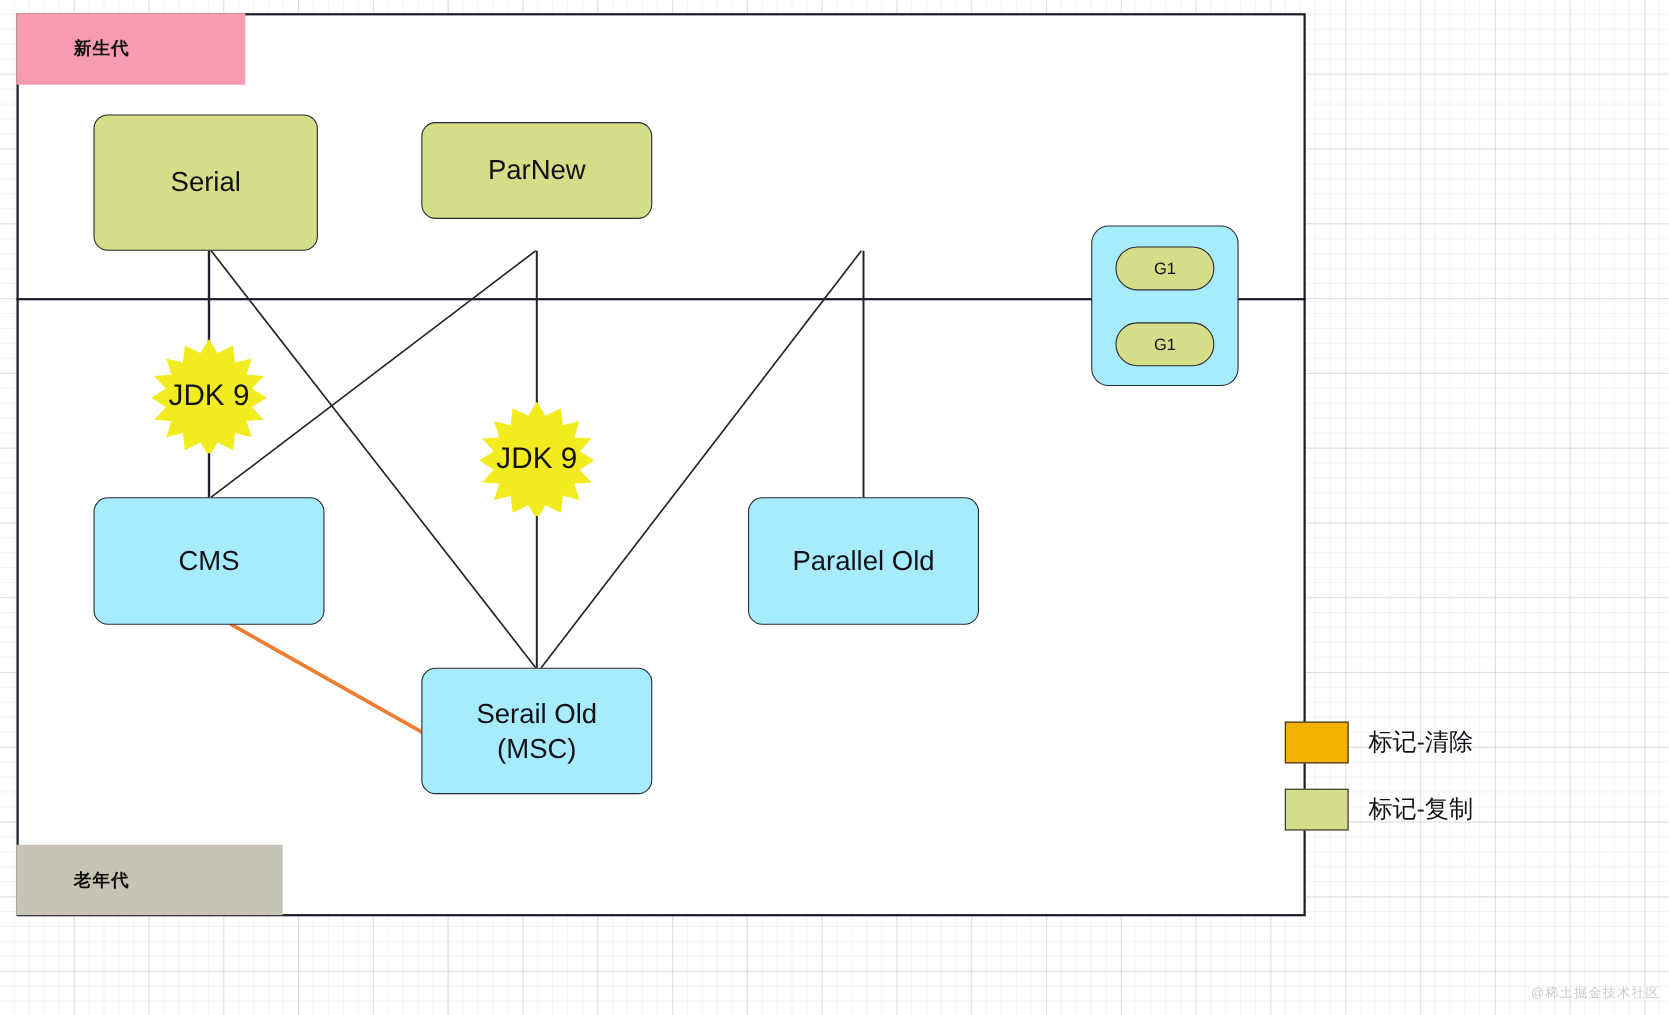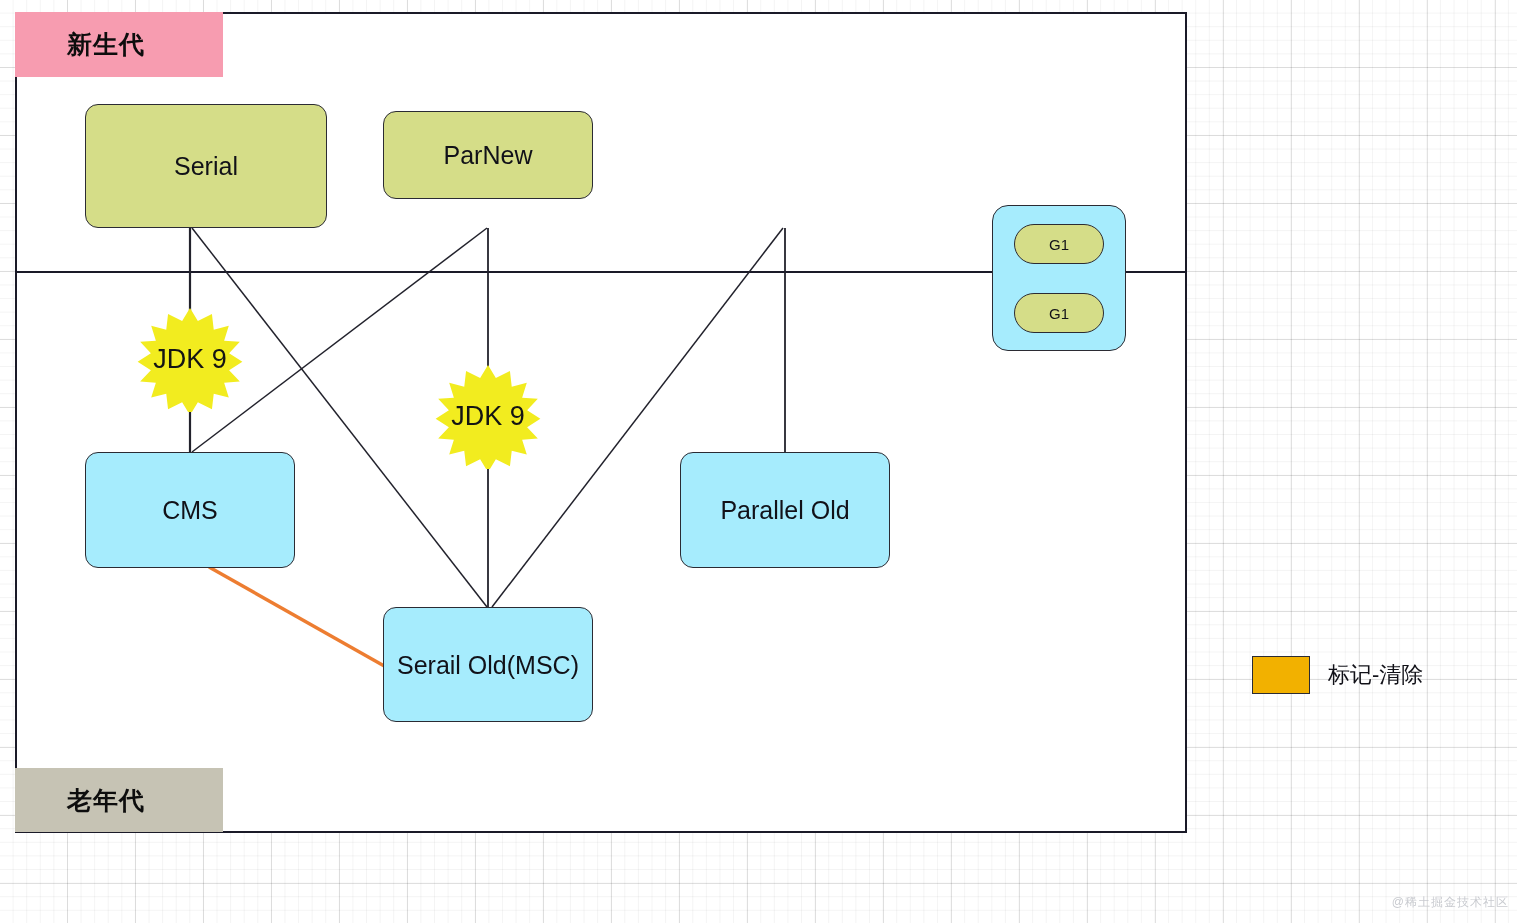--- a/index.html
+++ b/index.html
@@ -47,35 +47,35 @@
     border-top: 2px solid #1a1a28;
   }
 
   
   .gen-label {
     position: absolute;
     display: flex;
     align-items: center;
     box-sizing: border-box;
     padding-left: 52px;
-    font-size: 25px;
+    font-size: 16px;
     font-weight: bold;
     color: #0d0d0d;
     letter-spacing: 1px;
   }
   .gen-young {
     left: 15px;
     top: 12px;
     width: 208px;
     height: 65px;
   }
   .gen-old {
     left: 15px;
     top: 768px;
-    width: 208px;
+    width: 242px;
     height: 64px;
   }
 
   
   .node {
     position: absolute;
     box-sizing: border-box;
     border: 1.6px solid #2b2b33;
     border-radius: 13px;
     display: flex;
@@ -143,21 +143,21 @@
     position: absolute;
     left: 0; top: 0;
     width: 1517px; height: 923px;
     z-index: 3;
     pointer-events: none;
   }
 
   
   .legend {
     position: absolute;
-    left: 1252px;
+    left: 1168px;
     top: 655px;
     width: 230px;
   }
   .legend-row {
     display: flex;
     align-items: center;
     height: 40px;
     margin-bottom: 21px;
   }
   .legend-swatch {
@@ -210,21 +210,21 @@
   </svg>
 
   <div class="gen-label gen-young" style="background:#f79cb0;">
     <span>新生代</span>
   </div>
 
   <div class="gen-label gen-old" style="background:#c6c3b4;">
     <span>老年代</span>
   </div>
 
-  <div class="node node-green" style="left:85px; top:104px; width:242px; height:124px;">
+  <div class="node node-green" style="left:85px; top:104px; width:204px; height:124px;">
     <span>Serial</span>
   </div>
 
   <div class="node node-green" style="left:383px; top:100px; width:210px; height:88px;margin-top:11px;">
     <span>ParNew</span>
   </div>
 
 
   <div class="g1-group">
     <div class="g1-pill" style="top:18px;">
@@ -236,21 +236,21 @@
   </div>
 
   <div class="node node-blue" style="left:680px; top:452px; width:210px; height:116px;">
     <span>Parallel Old</span>
   </div>
 
   <div class="node node-blue" style="left:85px; top:452px; width:210px; height:116px;">
     <span>CMS</span>
   </div>
 
-  <div class="node node-blue" style="left:383px; top:607px; width:210px; height:115px; ">
+  <div class="node node-blue" style="left:383px; top:607px; width:210px; height:115px; flex-direction:column;">
     <span>Serail Old</span>
     <span>(MSC)</span>
   </div>
 
   <div class="burst" style="left:137px; top:306px;">
     <svg viewBox="0 0 100 100" aria-hidden="true">
       <polygon fill="#f2ec1f" points="50,2 57.4,14.1 70.7,7.6 72.4,22.3 86.6,18.7 82.2,32.7 97,33.7 86.9,44.5 99.4,52.5 86.9,60.5 97,71.3 82.2,72.3 86.6,86.3 72.4,82.7 70.7,97.4 57.4,90.9 50,103 42.6,90.9 29.3,97.4 27.6,82.7 13.4,86.3 17.8,72.3 3,71.3 13.1,60.5 0.6,52.5 13.1,44.5 3,33.7 17.8,32.7 13.4,18.7 27.6,22.3 29.3,7.6 42.6,14.1"></polygon>
     </svg>
     <div class="burst-label">JDK 9</div>
   </div>
@@ -260,17 +260,21 @@
       <polygon fill="#f2ec1f" points="50,2 57.4,14.1 70.7,7.6 72.4,22.3 86.6,18.7 82.2,32.7 97,33.7 86.9,44.5 99.4,52.5 86.9,60.5 97,71.3 82.2,72.3 86.6,86.3 72.4,82.7 70.7,97.4 57.4,90.9 50,103 42.6,90.9 29.3,97.4 27.6,82.7 13.4,86.3 17.8,72.3 3,71.3 13.1,60.5 0.6,52.5 13.1,44.5 3,33.7 17.8,32.7 13.4,18.7 27.6,22.3 29.3,7.6 42.6,14.1"></polygon>
     </svg>
     <div class="burst-label">JDK 9</div>
   </div>
 
   <div class="legend">
     <div class="legend-row">
       <div class="legend-swatch" style="background:#f2b100;"></div>
       <div class="legend-text">标记-清除</div>
     </div>
+    <div class="legend-row">
+      <div class="legend-swatch" style="background:#d5dd88;"></div>
+      <div class="legend-text">标记-复制</div>
+    </div>
   </div>
 
   <div class="watermark">@稀土掘金技术社区</div>
 
 </div>
 
 </body></html>

